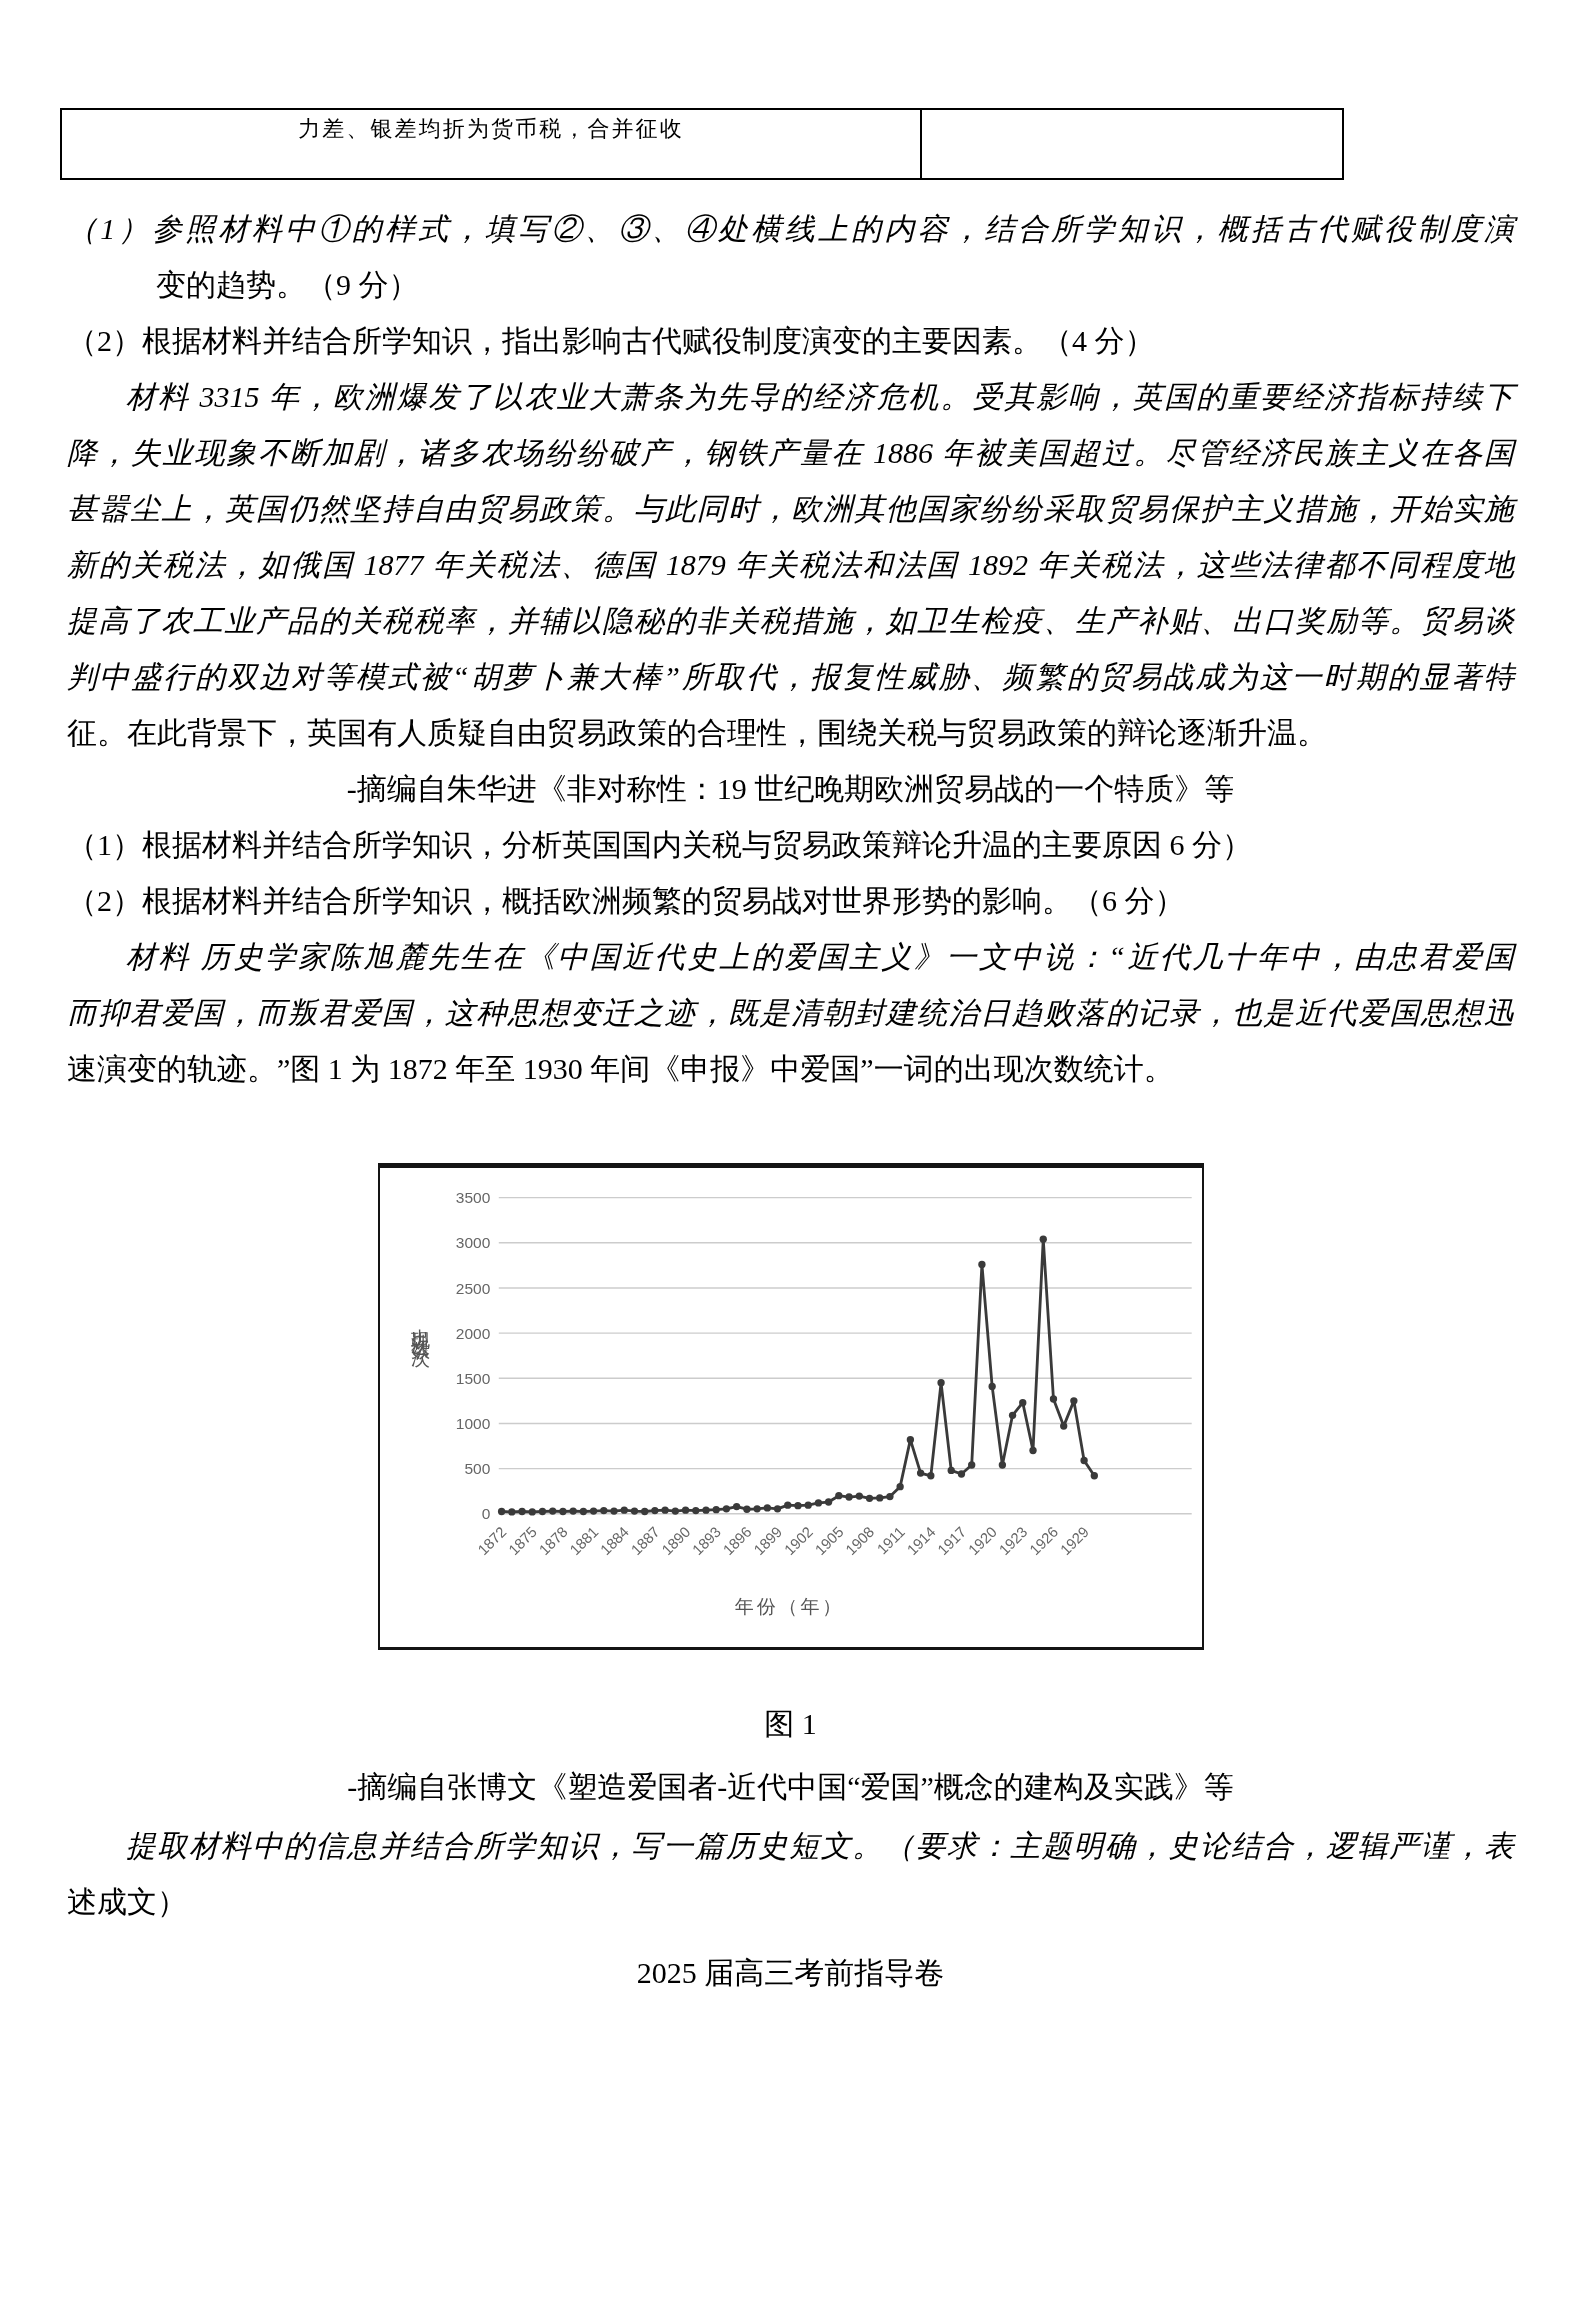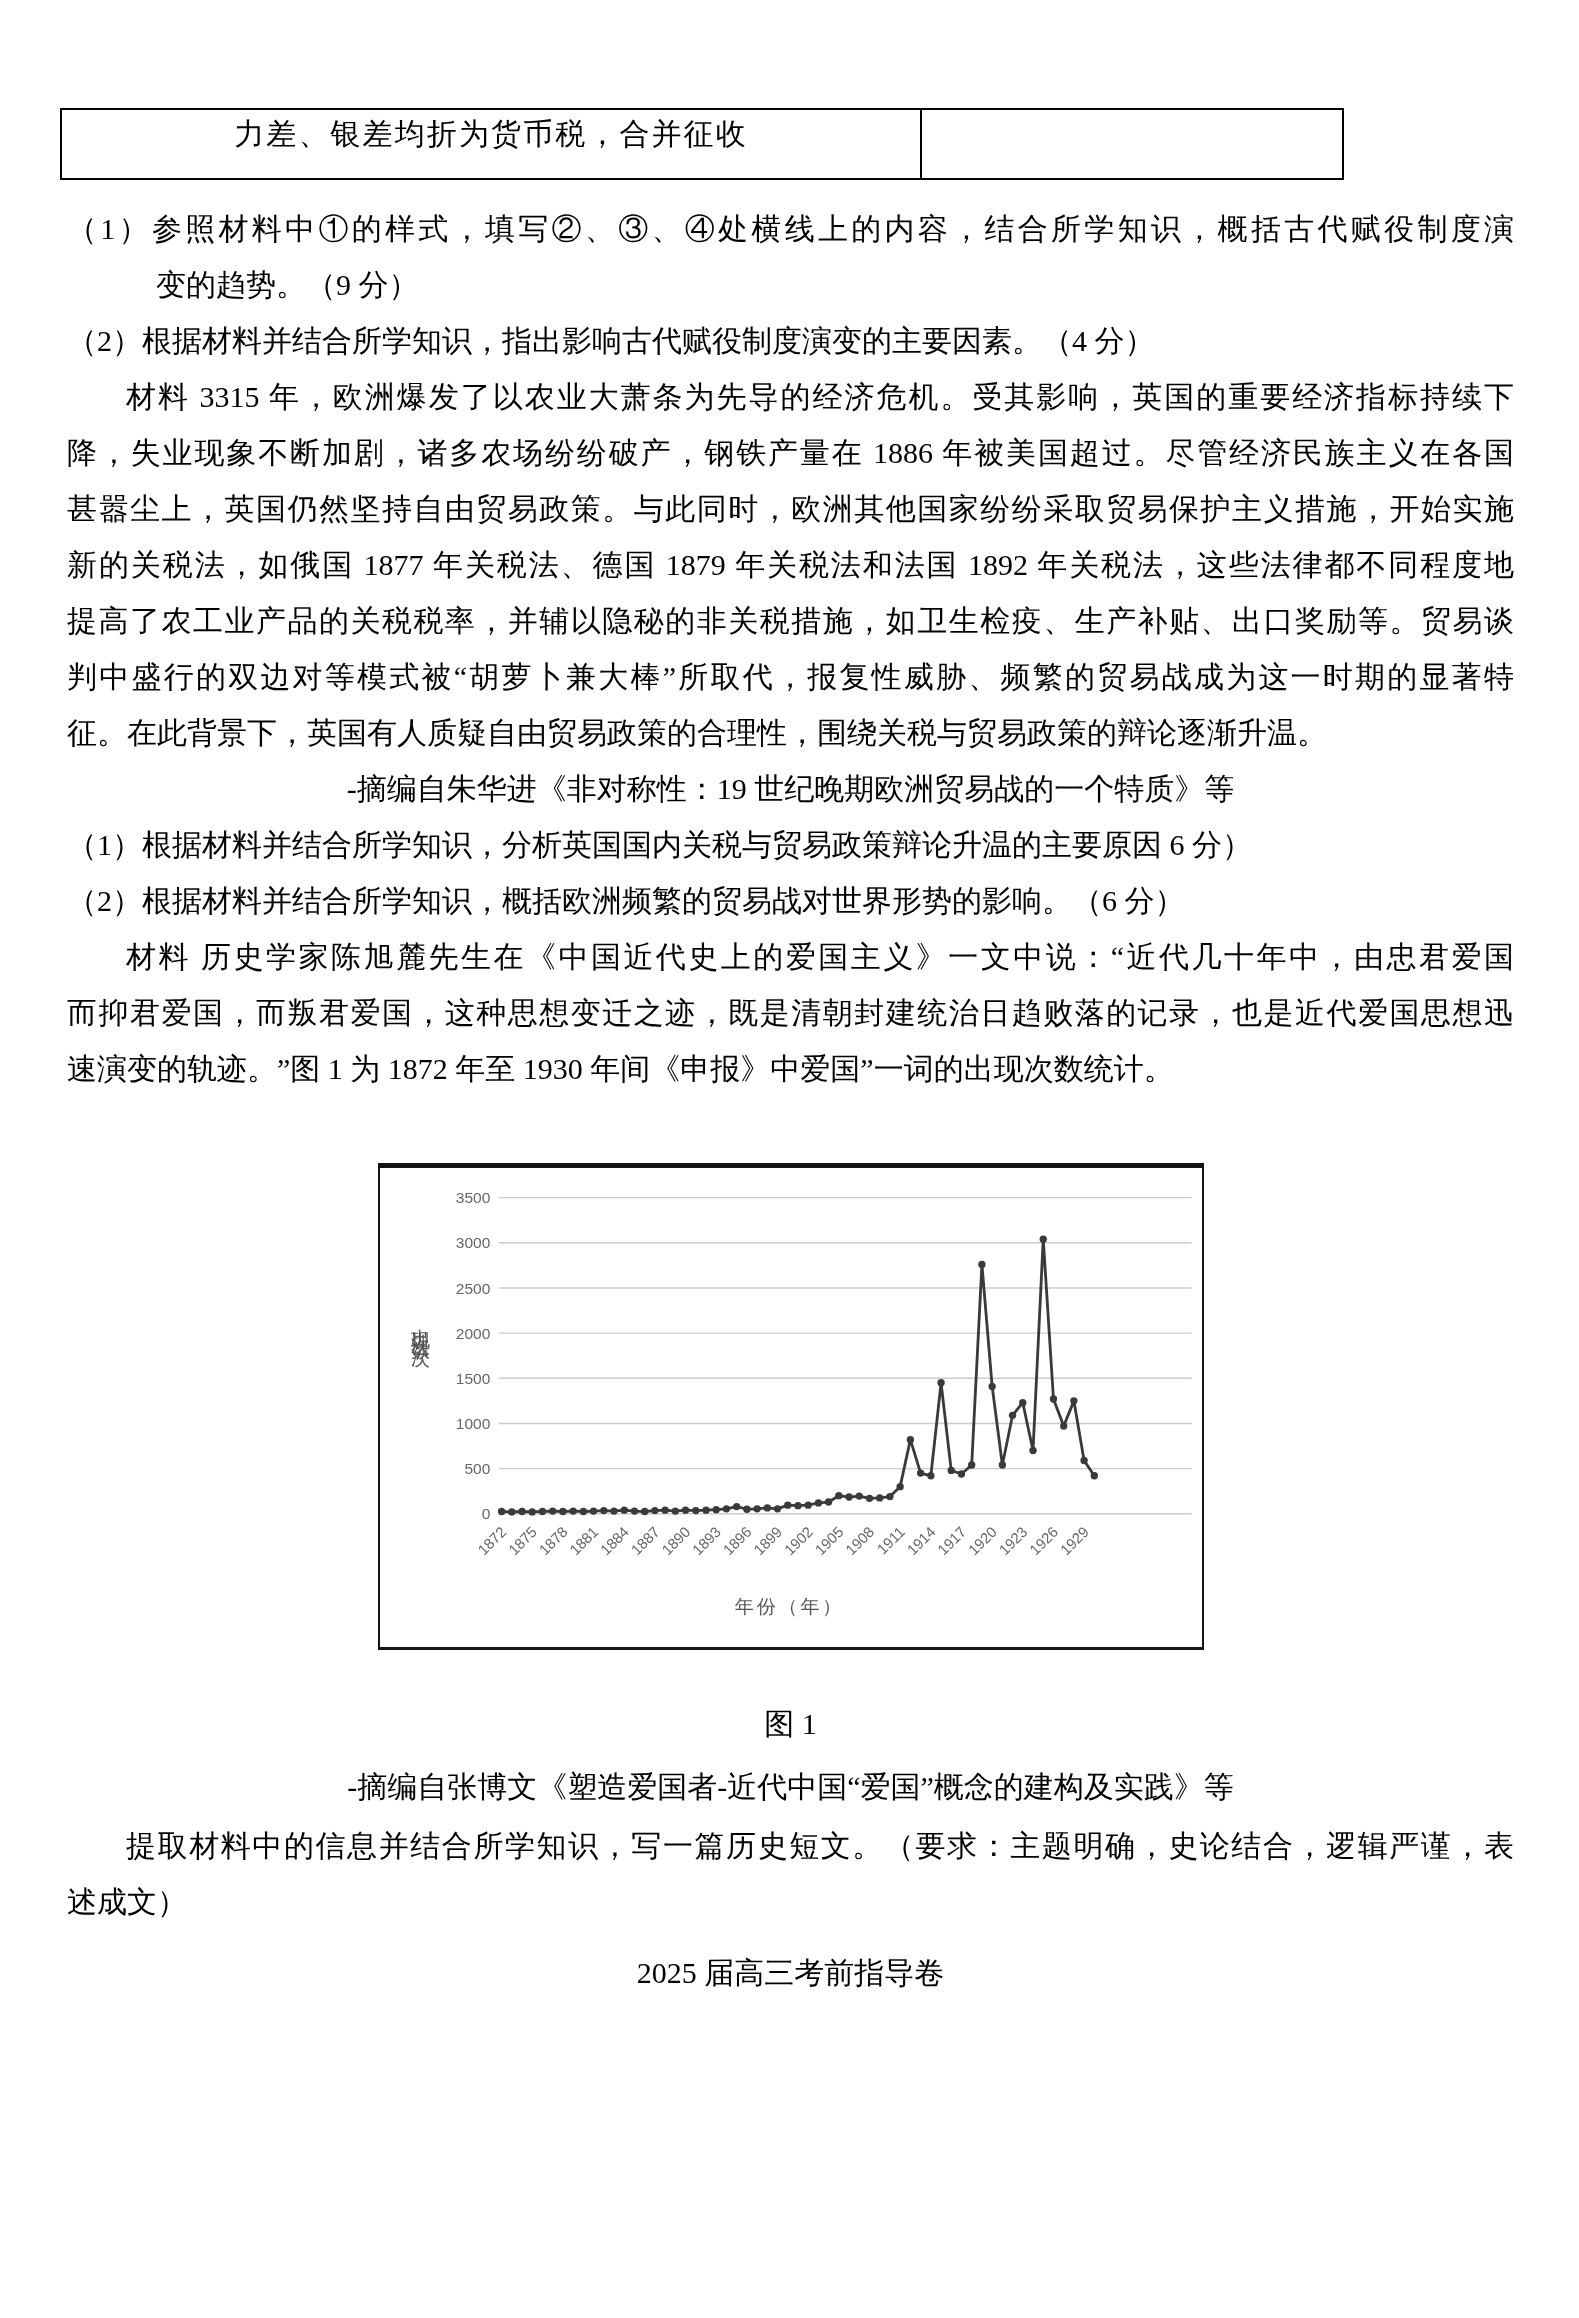--- a/index.html
+++ b/index.html
@@ -18,33 +18,33 @@
     margin-top: 108px;
     margin-left: -7px;
     width: 1264px;
     table-layout: fixed;
   }
   table.frag td {
     border: 2.8px solid #000;
     height: 64px;
     vertical-align: top;
     padding: 4.2px 7px 0 7px;
-    font-size: 30px;
+    font-size: 22px;
     letter-spacing: 2.1px;
   }
   td.cell-left  { width: 844px; text-align: center; }
   td.cell-right { width: 406px; }
 
   
   .tline {
     font-size: 30px;
     line-height: 56px;
     white-space: normal;
   }
-  .fill  { text-align: justify; text-align-last: justify; }
+  .fill  { text-align: justify; text-align-last: justify; font-style: italic; }
   .ind2  { text-indent: 59px; }
   .hang  { padding-left: 89px; }
   .center{ text-align: center; }
   .mt30  { margin-top: 21px; }
 
   
   .figure {
     box-sizing: border-box;
     width: 826px; height: 487px;
     margin: 66px auto 0 auto;

